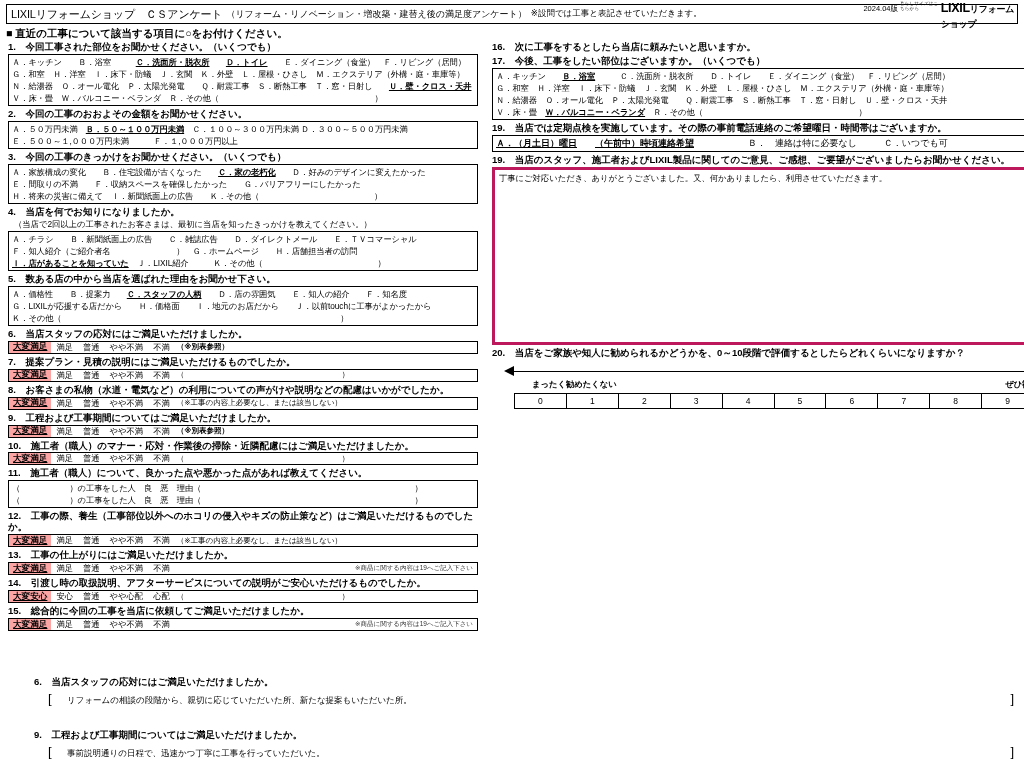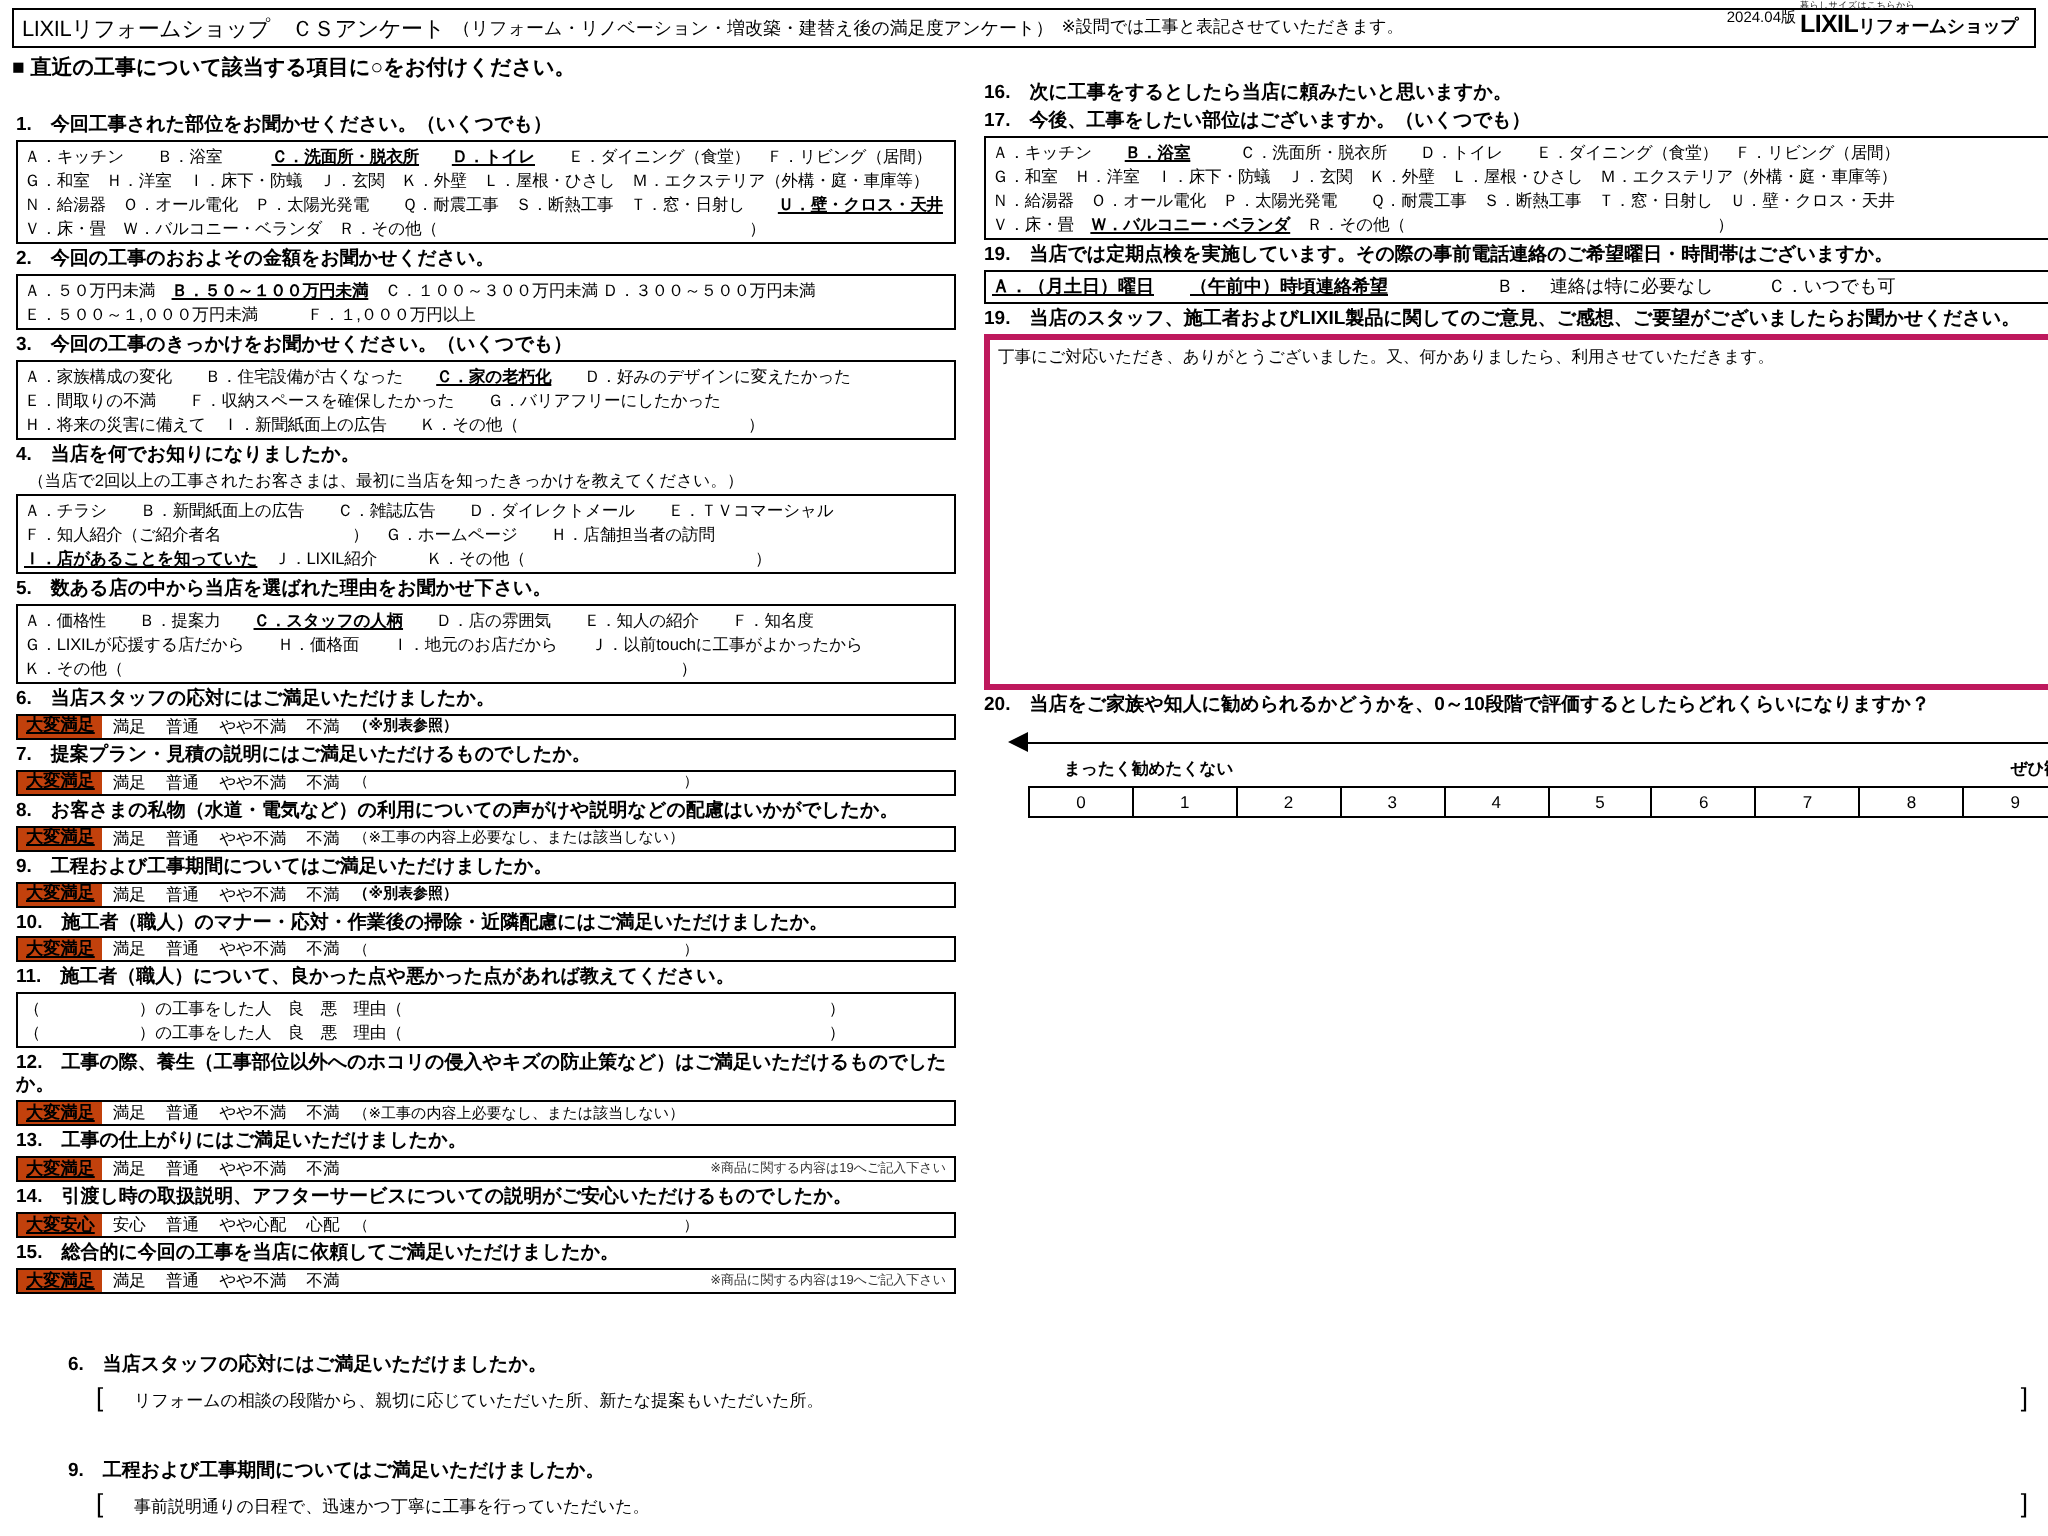--- a/index.html
+++ b/index.html
@@ -16,44 +16,44 @@
   
   .hdr{
     position:absolute;left:6px;top:4px;width:1012px;height:20px;
     border:1px solid #000;box-sizing:border-box;
     display:flex;align-items:center;
   }
   .hdr-title{font-size:11px;font-weight:normal;padding-left:4px;letter-spacing:-0.2px;white-space:nowrap;}
   .hdr-sub{font-size:9px;margin-left:4px;white-space:nowrap;}
   .hdr-note{font-size:8.5px;margin-left:4px;white-space:nowrap;}
   .hdr-date{position:absolute;right:126px;top:4px;font-size:7.5px;}
-  .logo{position:absolute;right:6px;top:1px;width:118px;height:18px;display:flex;flex-direction:column;justify-content:center;}
+  .logo{position:absolute;right:6px;top:1px;width:118px;height:18px;display:flex;flex-direction:row;justify-content:flex-start;}
   .logo-top{font-size:4.5px;letter-spacing:0.2px;color:#222;}
   .logo-main{font-size:12.5px;font-weight:bold;letter-spacing:-0.3px;}
   .logo-main .shop{font-size:9px;font-weight:bold;}
 
   .bar{
     position:absolute;left:6px;top:27px;font-size:10.5px;font-weight:bold;
   }
 
   
-  .colL{position:absolute;left:8px;top:42px;width:470px;margin-top:16px;}
+  .colL{position:absolute;left:8px;top:42px;width:470px;}
   .colR{position:absolute;left:492px;top:42px;width:616px;}
 
   .q{margin-bottom:3px;}
   .qh{font-size:9.5px;font-weight:bold;margin:0 0 1px 0;line-height:1.15;}
   .box{border:1px solid #000;box-sizing:border-box;padding:1px 3px;line-height:1.45;}
   .box .ln{white-space:nowrap;font-size:8.3px;letter-spacing:-0.1px;}
   .u{font-weight:bold;text-decoration:underline;}
   .b{font-weight:bold;}
   .sub{font-size:8.3px;margin:0 0 1px 6px;}
 
   
   .rate{border:1px solid #000;box-sizing:border-box;display:flex;align-items:center;height:13px;font-size:8.3px;}
-  .rate .sel{background:#c2410c;font-weight:bold;text-decoration:underline;padding:0 4px;height:100%;display:flex;align-items:center;font-size:8.6px;}
+  .rate .sel{background:#fca5a5;font-weight:bold;text-decoration:underline;padding:0 4px;height:100%;display:flex;align-items:center;font-size:8.6px;}
   .rate .opt{padding:0 5px;}
   .rate .tail{flex:1;text-align:right;padding-right:4px;font-size:6.5px;color:#333;}
   .rate .note{padding-left:2px;font-size:7.5px;}
 
   
   .box2{border:1px solid #000;box-sizing:border-box;padding:1px 3px;}
   .freebox{border:3px solid #be185d;box-sizing:border-box;height:178px;padding:3px 4px;font-size:8.3px;}
 
   .nps-wrap{margin-top:4px;position:relative;height:56px;}
   .nps-arrow{position:relative;height:16px;}

